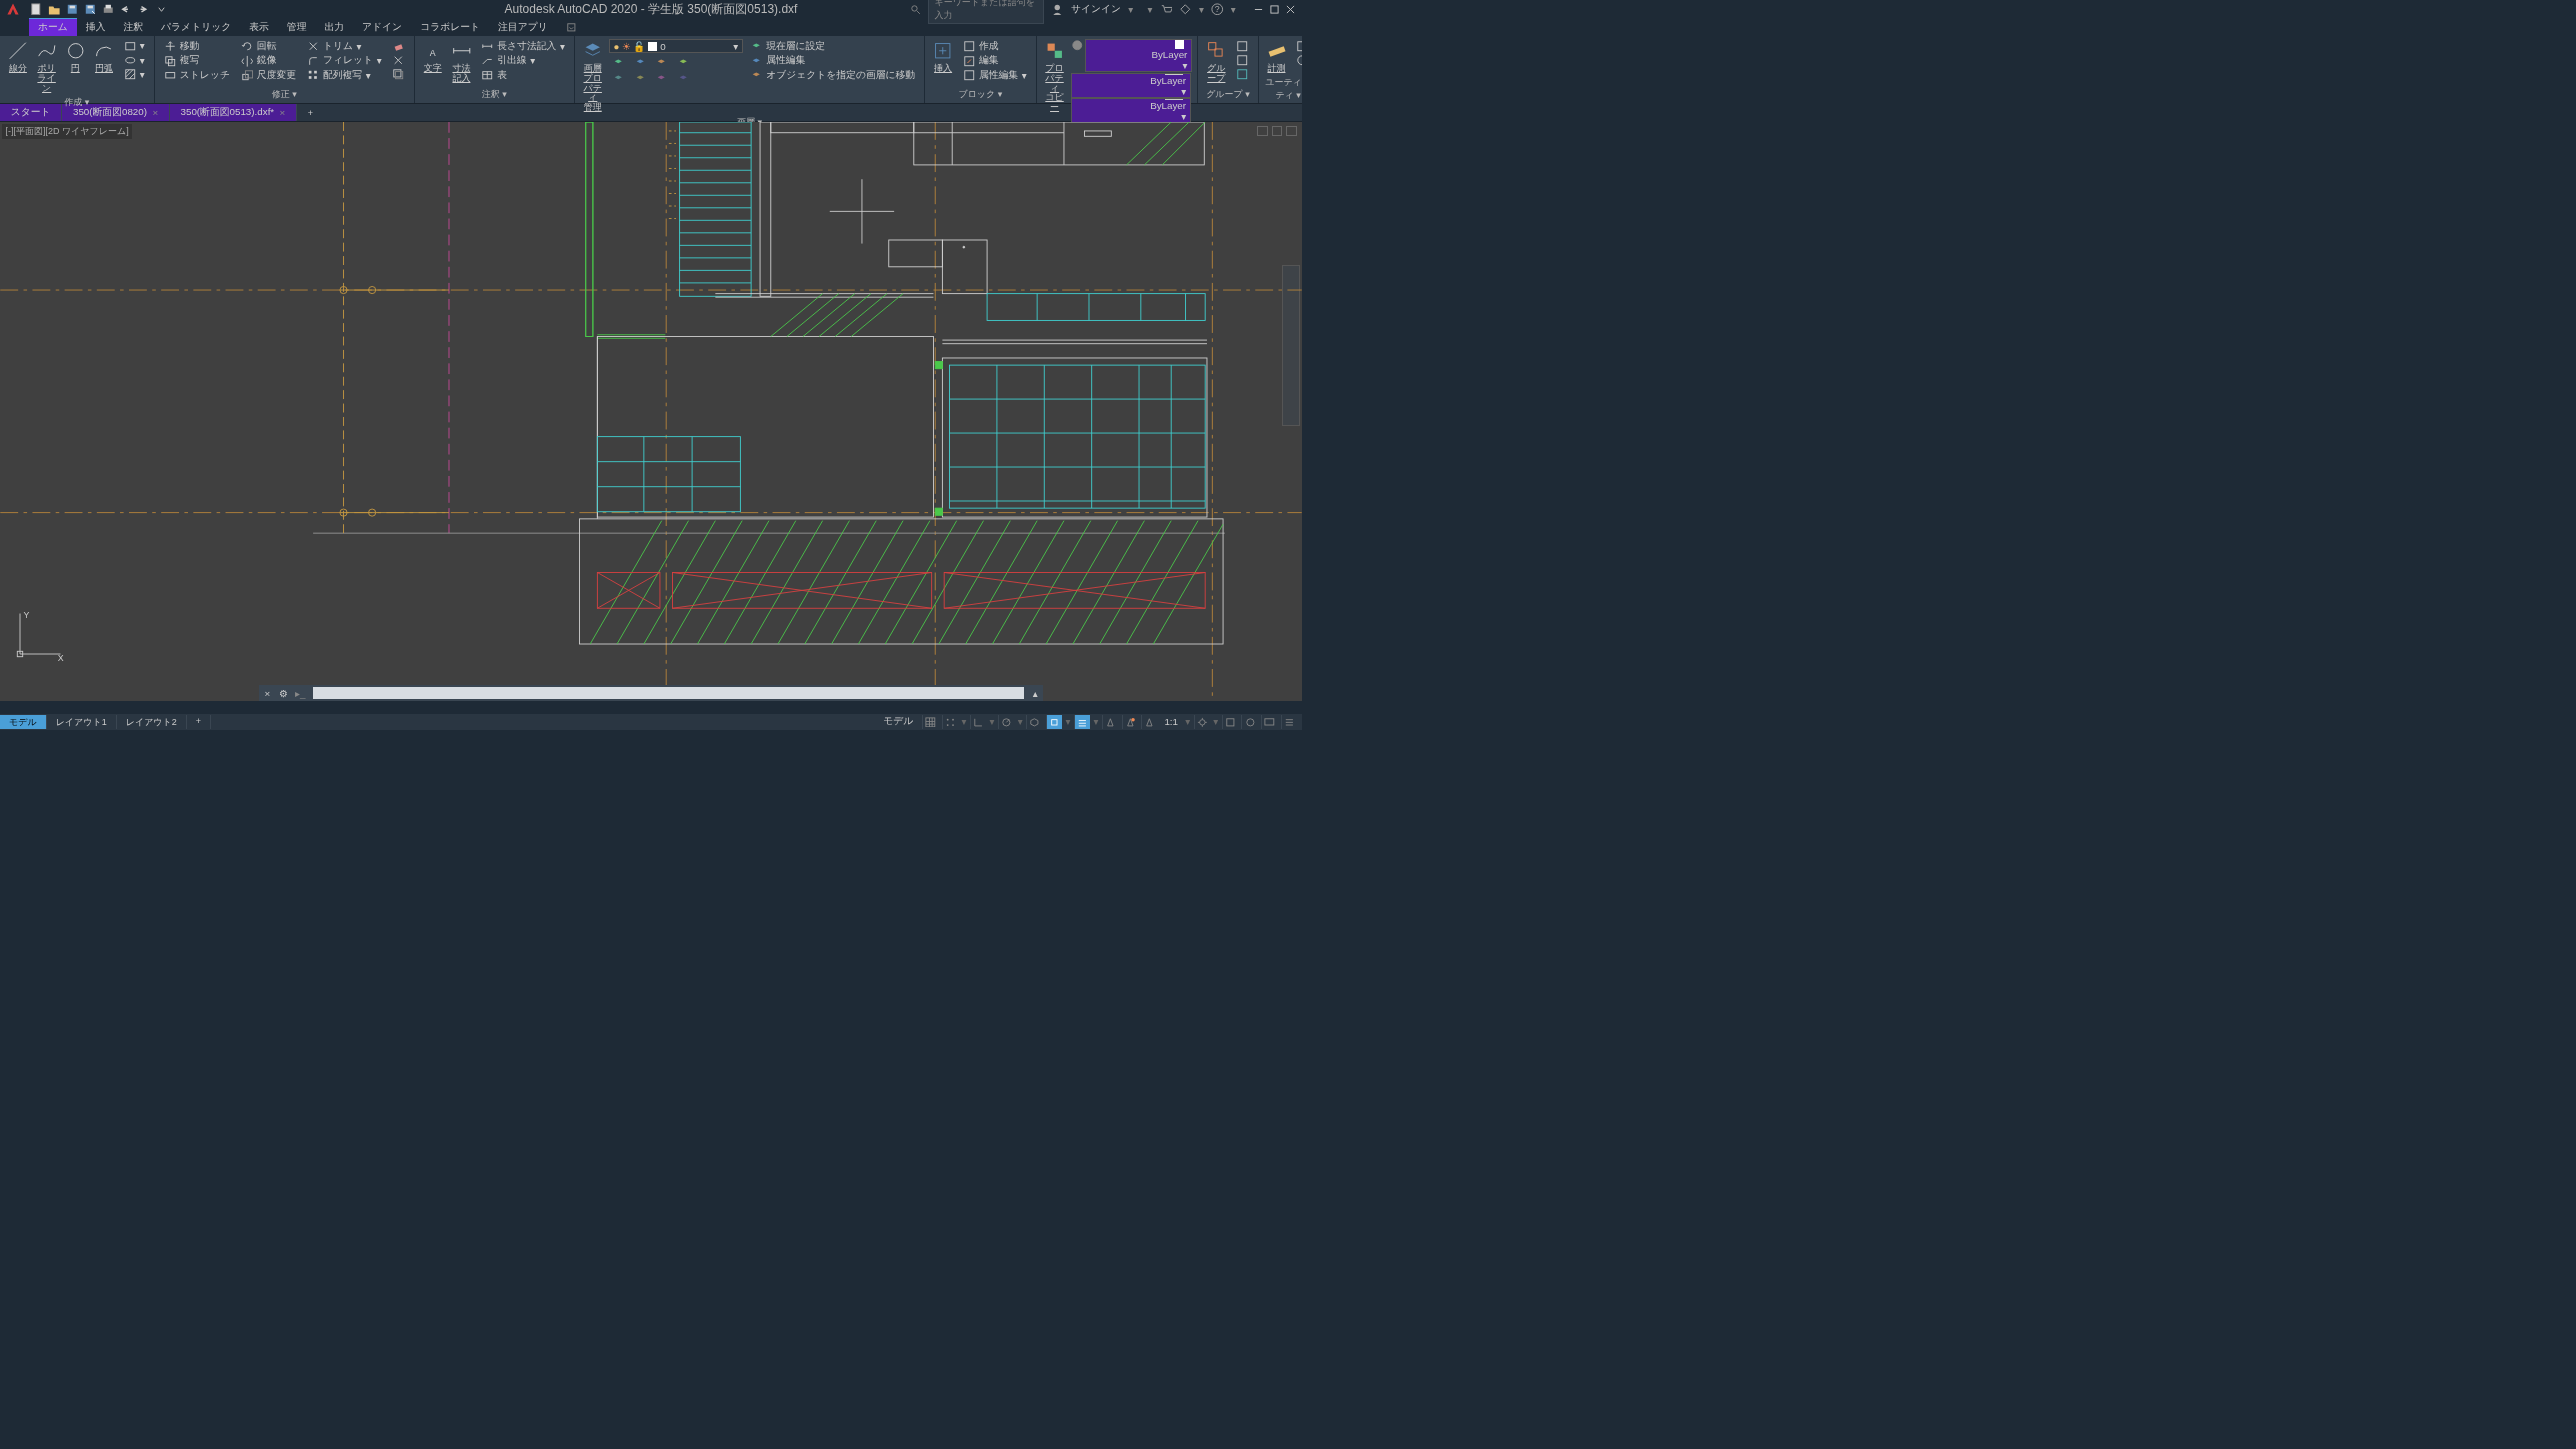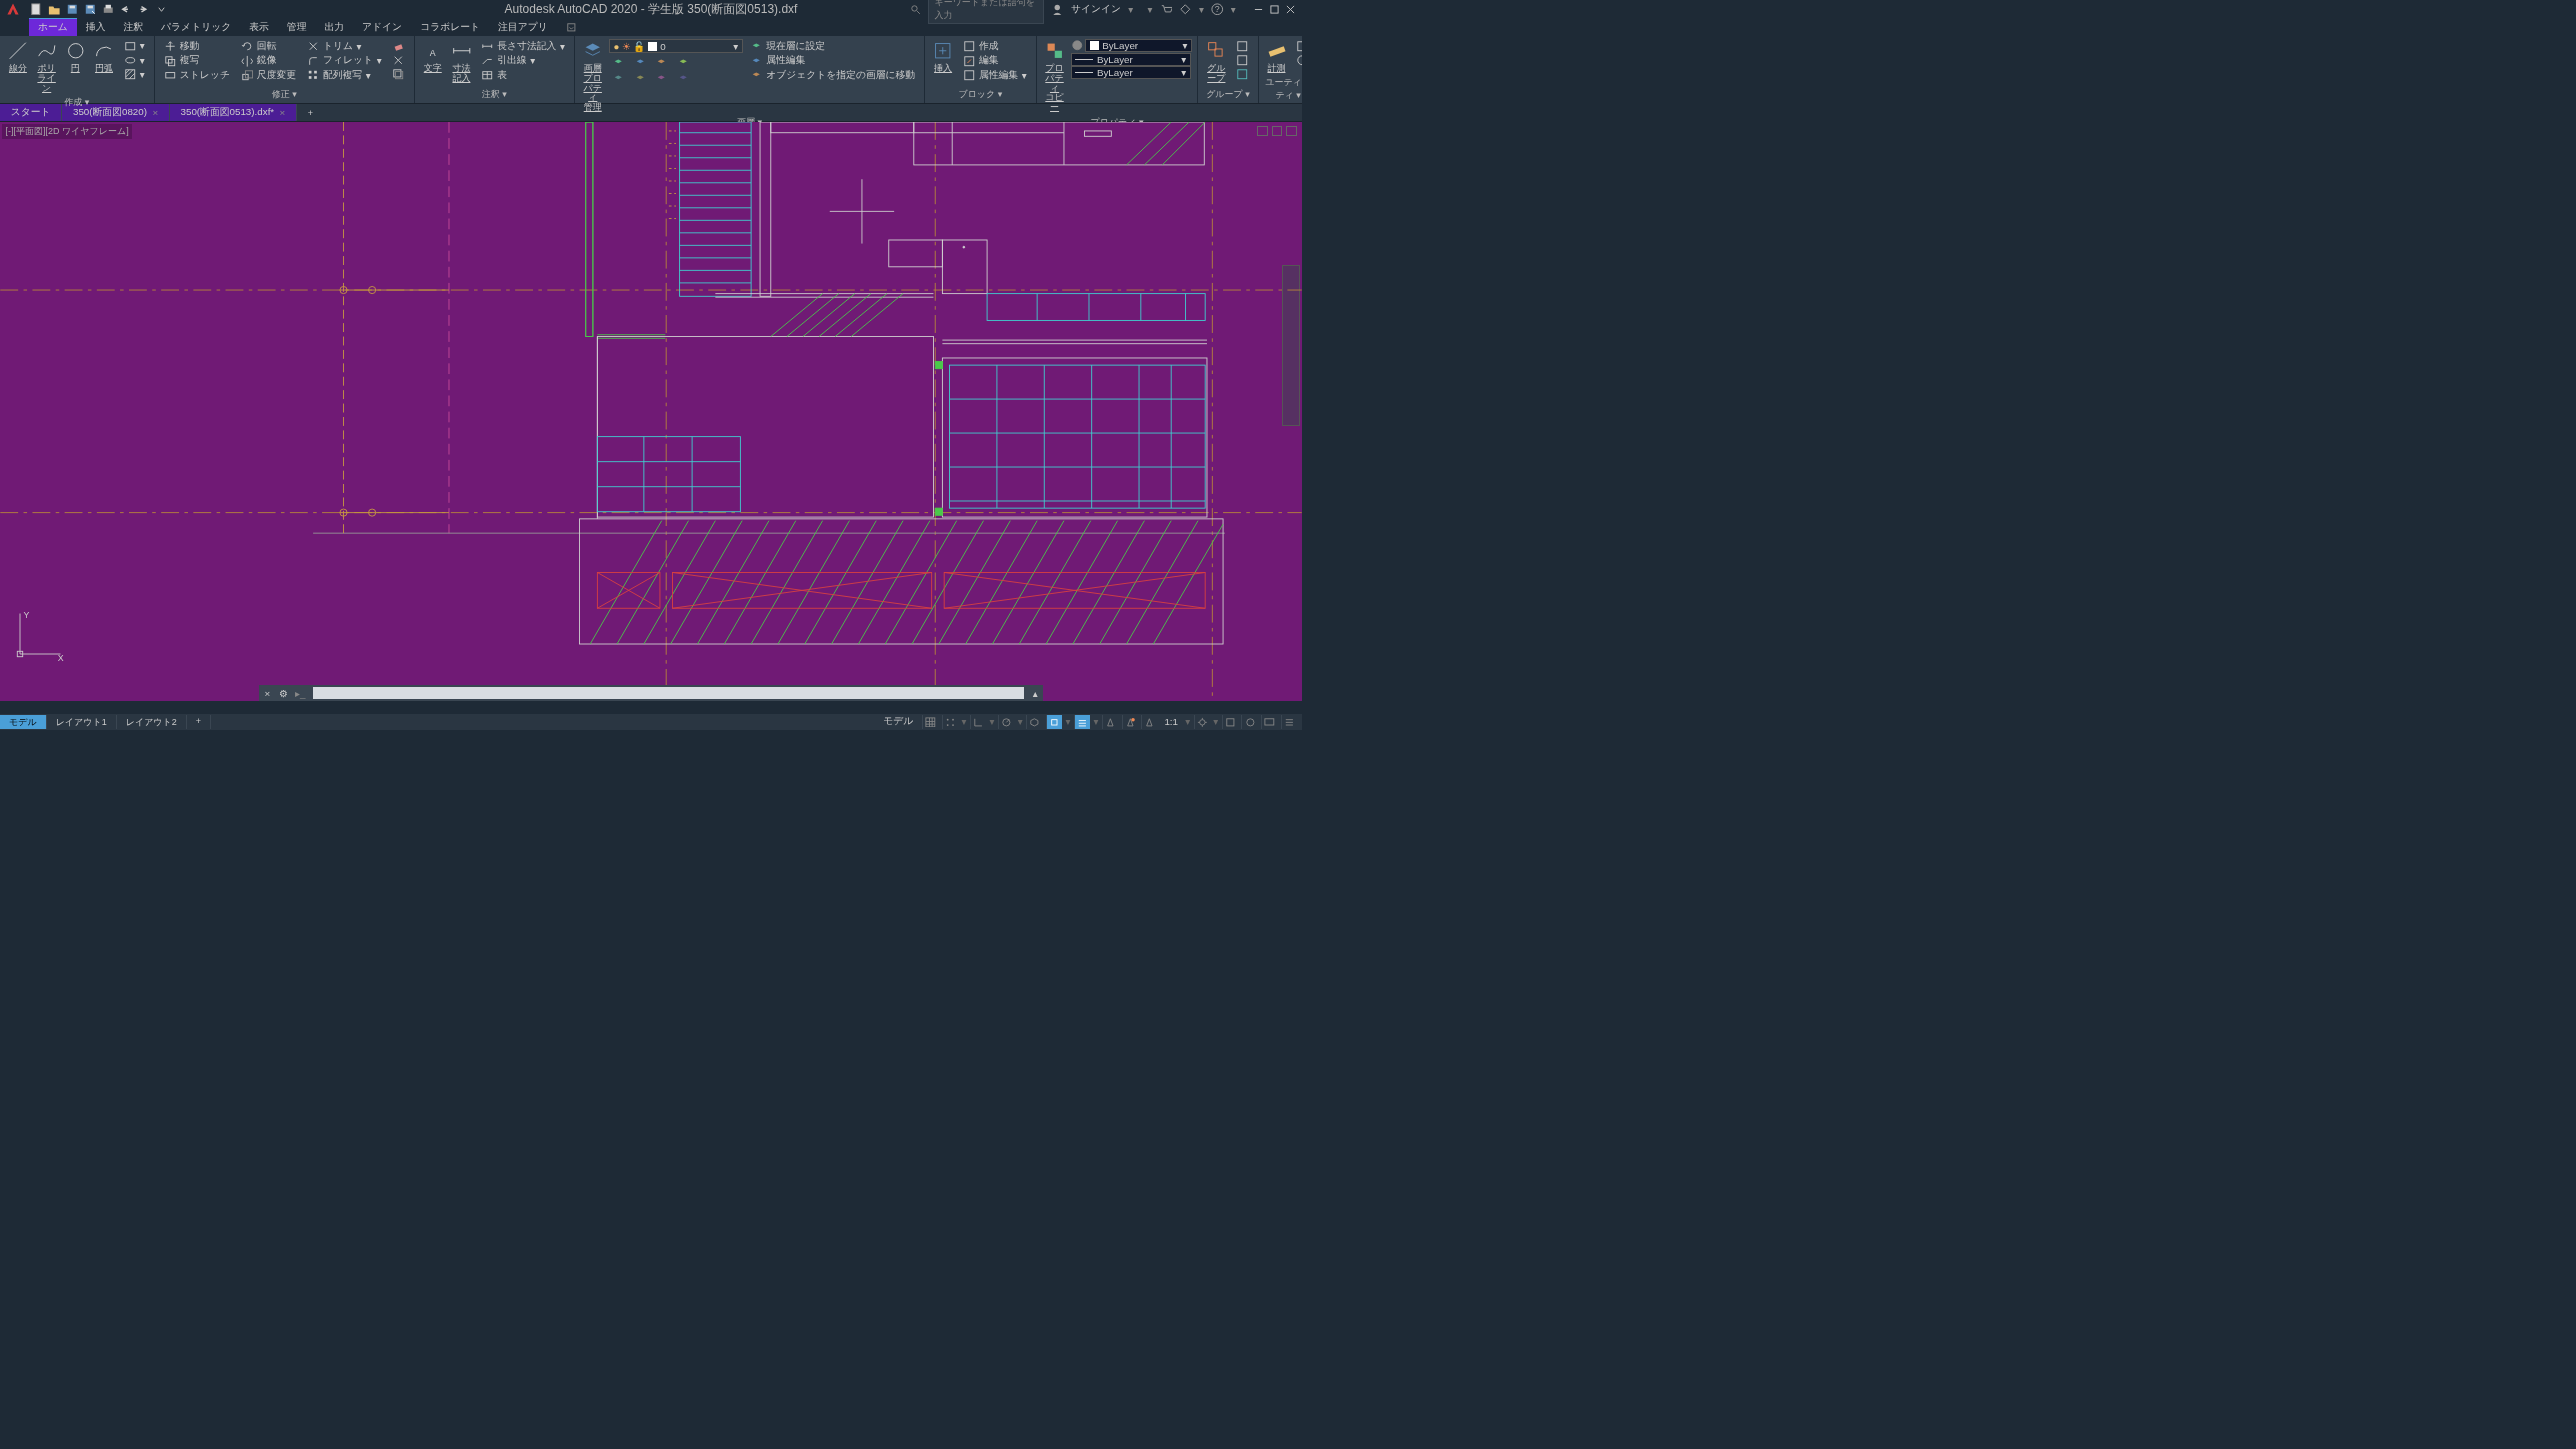--- a/index.html
+++ b/index.html
@@ -21,26 +21,26 @@
 .ribbon-panel{display:flex;flex-direction:column;border-right:0.9px solid #1e2a36;padding:2.7px 5.4px 0.9px 5.4px;position:relative;}
 .panel-body{flex:1;display:flex;align-items:flex-start;gap:3.6px;}
 .panel-title{text-align:center;font-size:9px;color:#bbb;padding:0.9px 0;}
 .big-btn{display:flex;flex-direction:column;align-items:center;gap:1.8px;cursor:pointer;padding:1.8px;}
 .big-btn .icon{width:21.5px;height:21.5px;display:flex;align-items:center;justify-content:center;}
 .big-btn .lbl{font-size:9px;text-align:center;line-height:1.1;text-decoration:underline;}
 .small-btns{display:flex;flex-direction:column;gap:0px;}
 .small-btn{display:flex;align-items:center;gap:3.6px;cursor:pointer;padding:0.9px 3.6px;font-size:9px;white-space:nowrap;}
 .small-btn .si{width:12.5px;height:12.5px;display:flex;align-items:center;justify-content:center;}
 .layer-combo{background:#2a3642;border:0.9px solid #555;padding:0.9px 3.6px;width:134px;display:flex;align-items:center;gap:2.7px;font-size:9px;}
-.prop-combo{background:#0f172a;border:0.9px solid #555;padding:0px 3.6px;width:107px;font-size:9px;display:flex;align-items:center;}
+.prop-combo{background:#4c1d95;border:0.9px solid #555;padding:0px 3.6px;width:107px;font-size:9px;display:flex;align-items:flex-end;flex-direction:column;}
 .filetabs{height:18px;background:#2a3642;display:flex;align-items:center;border-bottom:0.9px solid #1a232c;}
 .filetab{padding:1.8px 10.7px;background:#4c1d95;border-right:0.9px solid #3a4652;display:flex;align-items:center;gap:5.4px;font-size:9px;cursor:pointer;}
 .filetab.active{background:#4c1d95;}
 .close-x{cursor:pointer;color:#888;}
-.canvas{position:absolute;top:122px;left:0;right:0;bottom:29px;background:#701a75;overflow:hidden;}
+.canvas{position:absolute;top:122px;left:0;right:0;bottom:29px;background:#404040;overflow:hidden;}
 .viewlabel{position:absolute;top:1.8px;left:1.8px;font-size:9px;color:#aaa;background:rgba(0,0,0,0.2);padding:0.9px 3.6px;}
 .ucs{position:absolute;left:10.7px;bottom:38px;}
 .cmdline{position:absolute;bottom:0;left:259px;right:259px;height:16px;background:#3a4652;display:flex;align-items:center;}
 .cmd-input{flex:1;background:#d8dde2;height:12.5px;margin:0 3.6px;}
 .vp-ctrl{position:absolute;top:3.6px;right:5.4px;display:flex;gap:3.6px;}
 .vp-btn{width:10.7px;height:10.7px;border:0.9px solid #666;cursor:pointer;}
 .navbar-right{position:absolute;right:1.8px;top:143px;width:18px;height:161px;background:rgba(60,70,80,0.5);border:0.9px solid #555;}
 .statusbar{position:absolute;bottom:0;left:0;right:0;height:16px;background:#2a3642;display:flex;align-items:center;}
 .layouttabs{display:flex;}
 .layouttab{padding:0.9px 9px;border-right:0.9px solid #3a4652;font-size:9px;cursor:pointer;}

